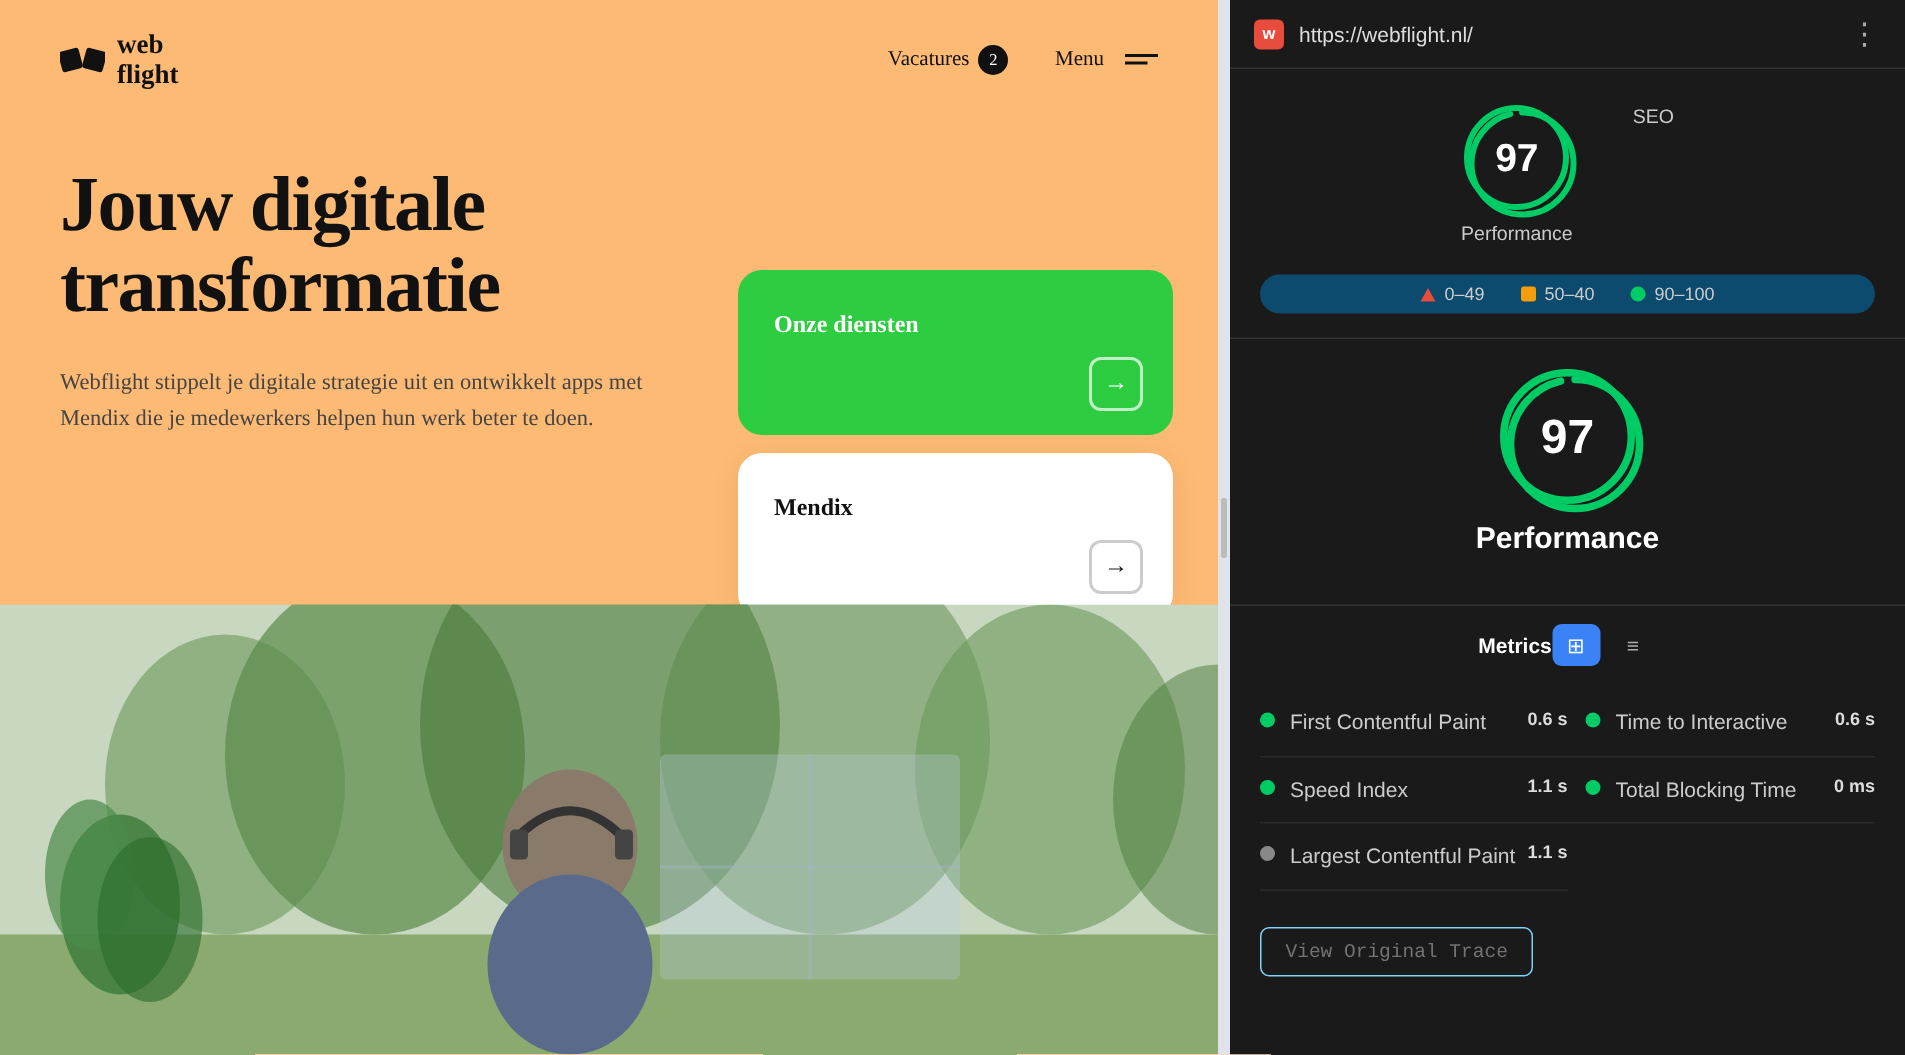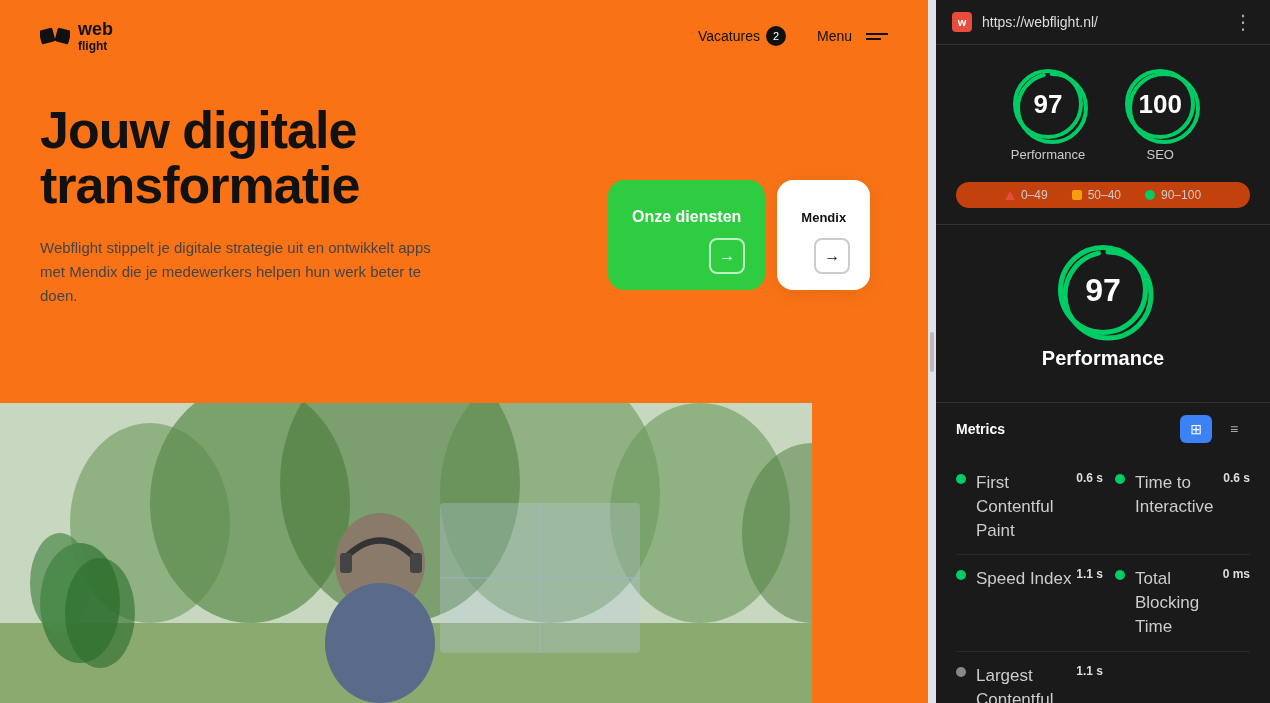--- a/index.html
+++ b/index.html
@@ -7,26 +7,27 @@
       font-family: -apple-system, BlinkMacSystemFont, 'Segoe UI', sans-serif;
       display: flex;
       width: 1270px;
       height: 703px;
       overflow: hidden;
       background: #fff;
     }
 
     
     #left-panel {
-      width: 928px;
+      width: 812px;
       height: 703px;
-      background: #f97316;
+      background: #fdba74;
       position: relative;
       overflow: hidden;
       flex-shrink: 0;
+      font-family: Liberation Serif, serif;
     }
 
     
     .site-header {
       display: flex;
       align-items: center;
       justify-content: space-between;
       padding: 20px 40px;
       position: relative;
       z-index: 10;
@@ -100,21 +101,21 @@
       max-width: 400px;
     }
 
     
     .cards-area {
       position: absolute;
       top: 180px;
       right: 0;
       width: 320px;
       display: flex;
-      flex-direction: row;
+      flex-direction: column;
       gap: 12px;
       padding-right: 30px;
     }
 
     .card-green {
       background: #2ecc40;
       border-radius: 16px;
       padding: 28px 24px;
       color: #fff;
       cursor: pointer;
@@ -148,21 +149,21 @@
       border-radius: 16px;
       padding: 28px 24px;
       color: #111;
       cursor: pointer;
       position: relative;
       min-height: 110px;
       box-shadow: 0 4px 20px rgba(0,0,0,0.08);
     }
 
     .card-white .card-label {
-      font-size: 13px;
+      font-size: 16px;
       font-weight: 600;
       color: #111;
     }
 
     .card-arrow-dark {
       position: absolute;
       bottom: 16px;
       right: 20px;
       width: 36px;
       height: 36px;
@@ -281,21 +282,21 @@
 
     .score-label {
       font-size: 13px;
       color: #ccc;
     }
 
     .legend-row {
       display: flex;
       justify-content: center;
       gap: 0;
-      background: #c2410c;
+      background: #0c4a6e;
       border-radius: 24px;
       padding: 6px 16px;
       align-items: center;
     }
 
     .legend-item {
       display: flex;
       align-items: center;
       gap: 6px;
       font-size: 12px;
@@ -356,21 +357,21 @@
 
     
     .metrics-section {
       padding: 12px 20px;
       flex-shrink: 0;
     }
 
     .metrics-header {
       display: flex;
       align-items: center;
-      justify-content: space-between;
+      justify-content: center;
       margin-bottom: 16px;
     }
 
     .metrics-title {
       font-size: 14px;
       font-weight: 600;
       color: #fff;
     }
 
     .view-toggle {
@@ -414,21 +415,21 @@
 
     .metric-dot {
       width: 10px;
       height: 10px;
       border-radius: 50%;
       margin-top: 3px;
       flex-shrink: 0;
     }
 
     .metric-name {
-      font-size: 17px;
+      font-size: 14px;
       color: #ccc;
       line-height: 1.4;
     }
 
     .metric-value {
       font-size: 12px;
       color: #ddd;
       font-weight: 600;
       text-align: right;
       white-space: nowrap;
@@ -489,21 +490,21 @@
 <div id="left-panel">
 
   <header class="site-header">
     <div class="logo-container">
       <svg class="logo-icon" viewBox="0 0 30 30">
         <rect width="14" height="14" x="0" y="8" rx="2" fill="#111" transform="rotate(-15 7 15)"></rect>
         <rect width="14" height="14" x="16" y="8" rx="2" fill="#111" transform="rotate(15 23 15)"></rect>
       </svg>
       <div style="line-height:1.1;">
         <div style="font-size:18px;font-weight:800;color:#111;">web</div>
-        <div style="font-size:12px;font-weight:800;color:#111;">flight</div>
+        <div style="font-size:18px;font-weight:800;color:#111;">flight</div>
       </div>
     </div>
     <div class="nav-right">
       <div class="nav-vacatures">
         <span>Vacatures</span>
         <span class="badge">2</span>
       </div>
       <div class="nav-menu">
         <span>Menu</span>
         <div style="display:flex;flex-direction:column;gap:3px;width:22px;margin-left:6px;">
@@ -590,26 +591,20 @@
       <div class="score-item">
         <div class="score-circle" style="position:relative;">
           <svg width="80" height="80" style="position:absolute;top:-5px;left:-5px;">
             <circle cx="40" cy="40" r="34" fill="none" stroke="#00cc66" stroke-width="4" stroke-dasharray="205 8" stroke-linecap="round" transform="rotate(-90 40 40)"></circle>
           </svg>
           <span>97</span>
         </div>
         <span class="score-label">Performance</span>
       </div>
       <div class="score-item">
-        <div class="score-circle" style="position:relative;">
-          <svg width="80" height="80" style="position:absolute;top:-5px;left:-5px;">
-            <circle cx="40" cy="40" r="34" fill="none" stroke="#00cc66" stroke-width="4" stroke-dasharray="214 0" stroke-linecap="round" transform="rotate(-90 40 40)"></circle>
-          </svg>
-          <span>100</span>
-        </div>
         <span class="score-label">SEO</span>
       </div>
     </div>
 
     <div class="legend-row">
       <div class="legend-item">
         <div class="legend-triangle"></div>
         <span>0–49</span>
       </div>
       <div class="legend-item">

